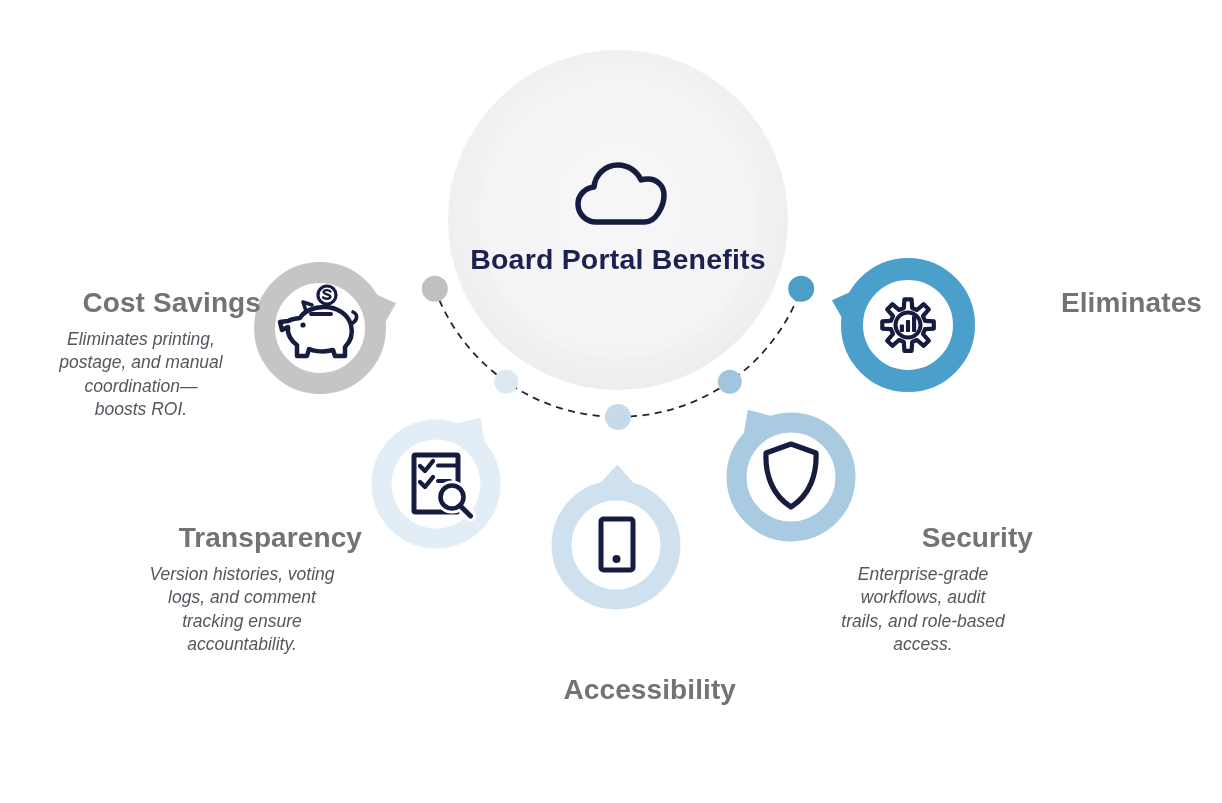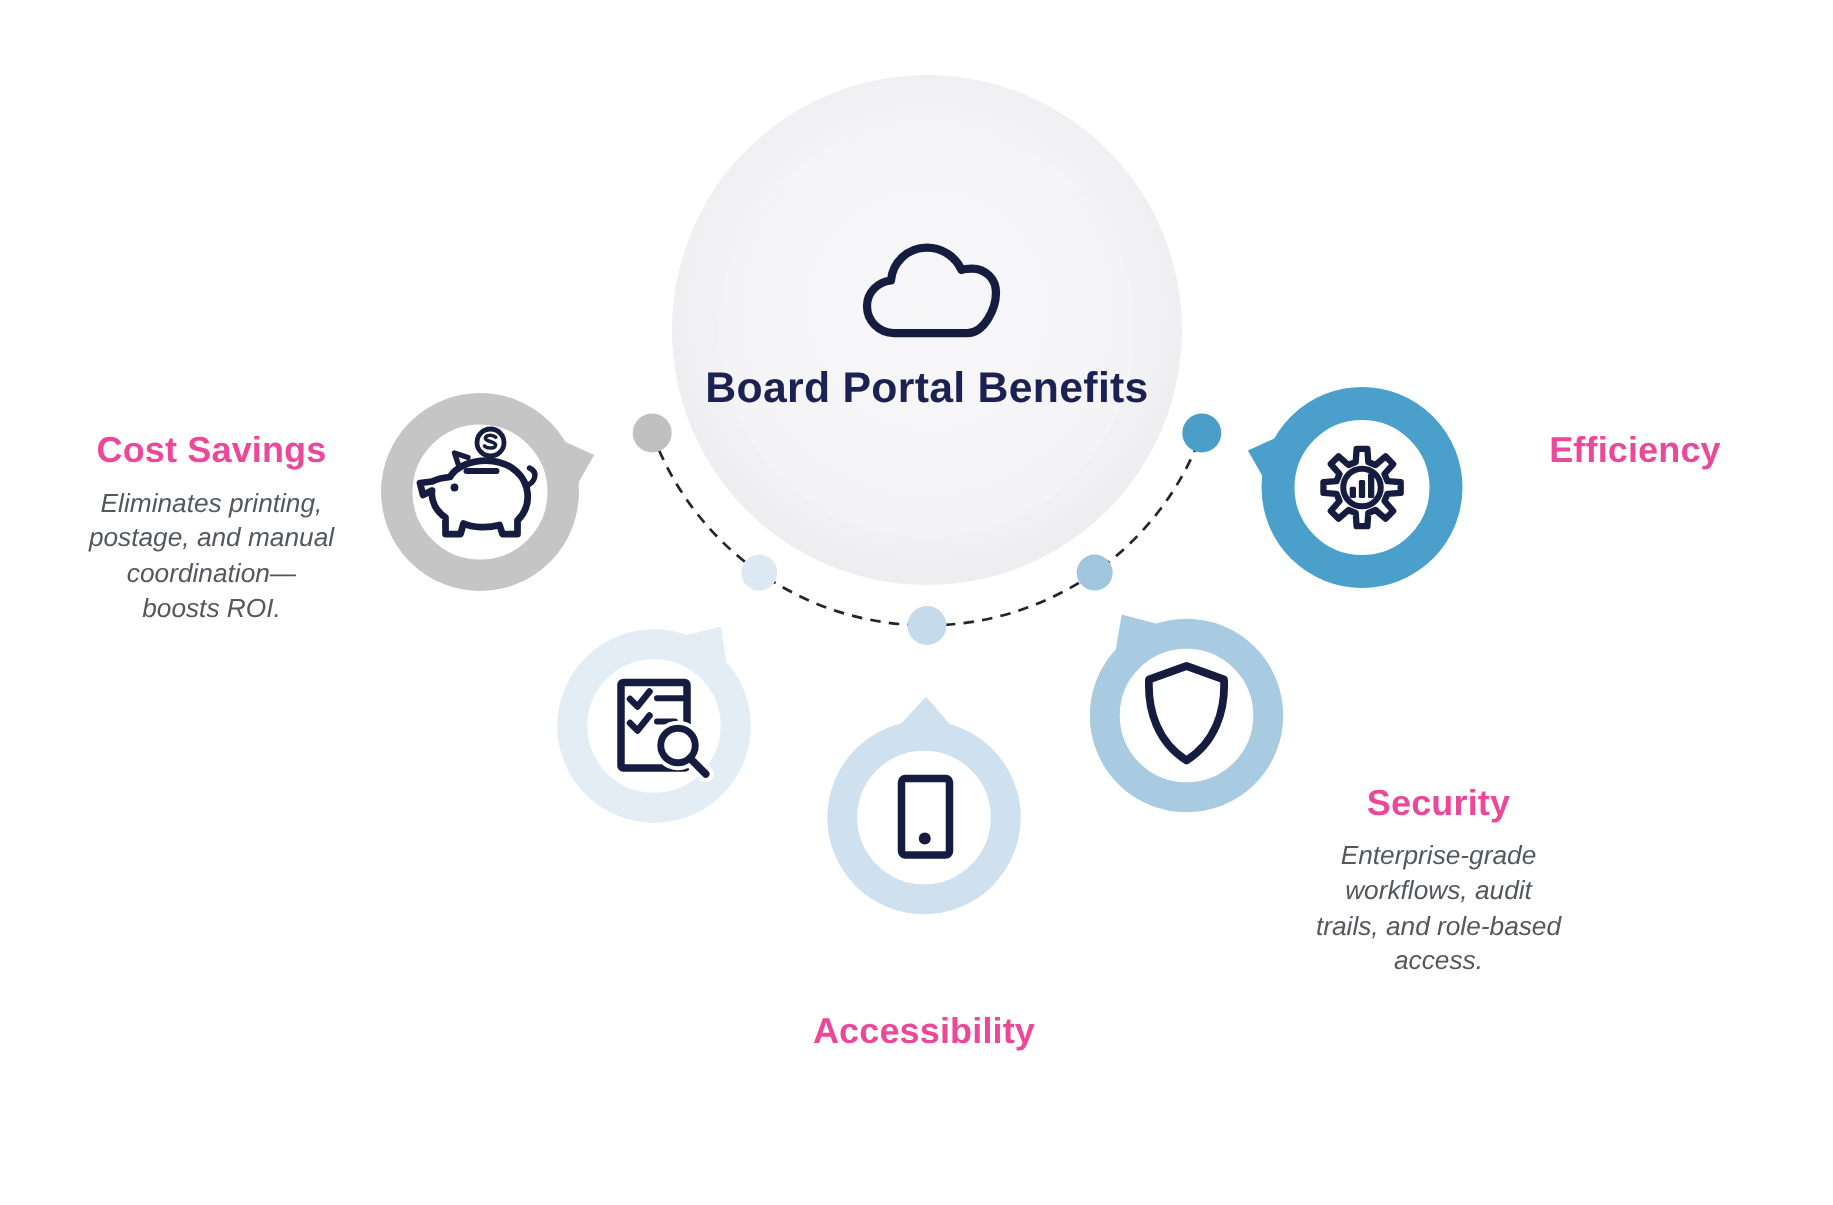--- a/index.html
+++ b/index.html
@@ -6,21 +6,21 @@
   body { font-family:"Liberation Sans", sans-serif; }
   .stage { position:relative; width:1222px; height:803px; background:#ffffff; overflow:hidden; }
   .stage svg { position:absolute; left:0; top:0; }
 
   .center-title {
     position:absolute; left:468px; top:242px; width:300px;
     text-align:center; font-size:28.5px; line-height:34px; font-weight:700;
     color:#1b2150; letter-spacing:0.2px;
   }
   .benefit { position:absolute; text-align:center; }
-  .b-title { margin:0; font-size:24px; font-weight:700; color:#ec4899; letter-spacing:0.1px; }
+  .b-title { margin:0; font-size:28px; font-weight:700; color:#737373; letter-spacing:0.1px;text-align:right; }
   .b-desc  { margin:9px 0 0 0; font-size:17.5px; line-height:23.4px; color:#54575e; white-space:pre-line;font-style:italic; }
 
   
   .st  { fill:none;    stroke:#161c40; stroke-linecap:round; }
   .stw { fill:#ffffff; stroke:#161c40; stroke-linecap:round; }
   .fl  { fill:#161c40; stroke:none; }
 </style>
 </head>
 <body>
 
@@ -111,29 +111,36 @@
 
   <div class="benefit" style="left:21px; top:287px; width:240px;">
     <h3 class="b-title">Cost Savings</h3>
     <p class="b-desc">Eliminates printing,
 postage, and manual
 coordination—
 boosts ROI.</p>
   </div>
 
   <div class="benefit" style="left:978px; top:287px; width:224px;">
-    <h3 class="b-title">Efficiency</h3>
+    <h3 class="b-title">Eliminates</h3>
   </div>
 
+  <div class="benefit" style="left:122px; top:522px; width:240px;">
+    <h3 class="b-title">Transparency</h3>
+    <p class="b-desc">Version histories, voting
+logs, and comment
+tracking ensure
+accountability.</p>
+  </div>
 
   <div class="benefit" style="left:496px; top:647px; width:240px;margin-top:27px;">
     <h3 class="b-title">Accessibility</h3>
   </div>
 
-  <div class="benefit" style="left:849px; top:522px; width:220px;">
+  <div class="benefit" style="left:813px; top:522px; width:220px;">
     <h3 class="b-title">Security</h3>
     <p class="b-desc">Enterprise-grade
 workflows, audit
 trails, and role-based
 access.</p>
   </div>
 
 </div>
 
 </body></html>

